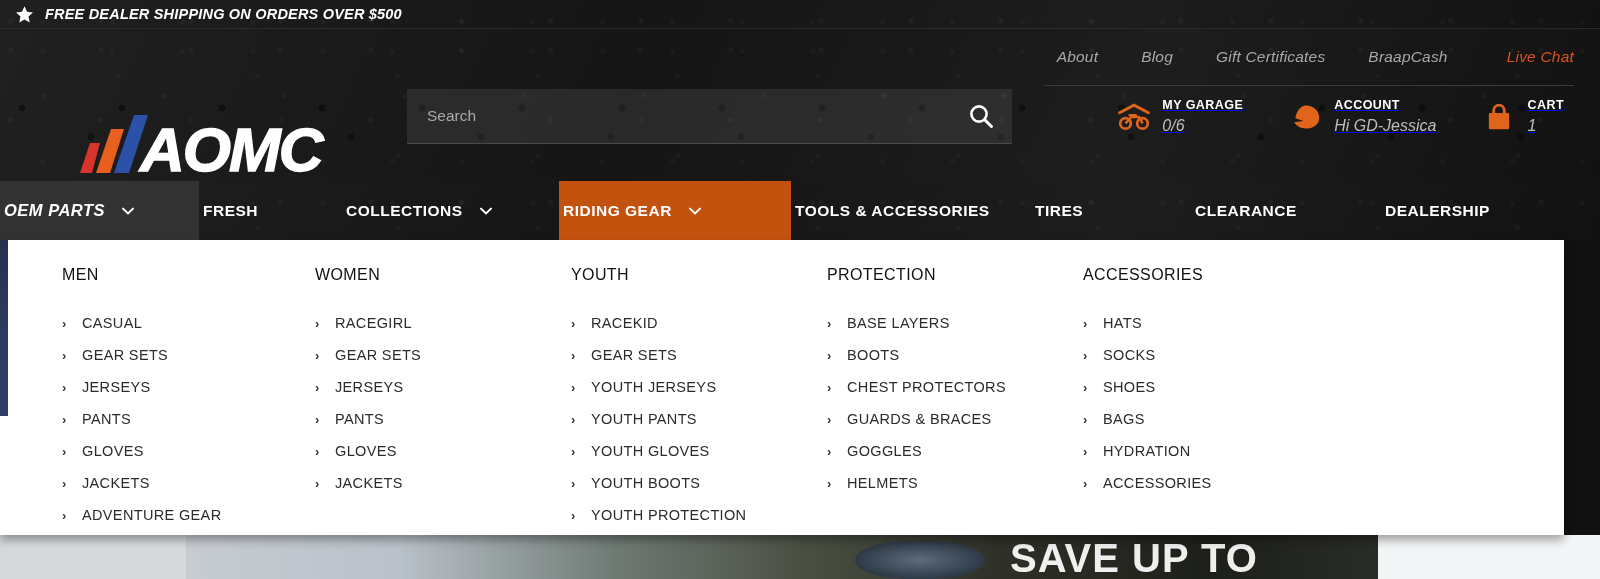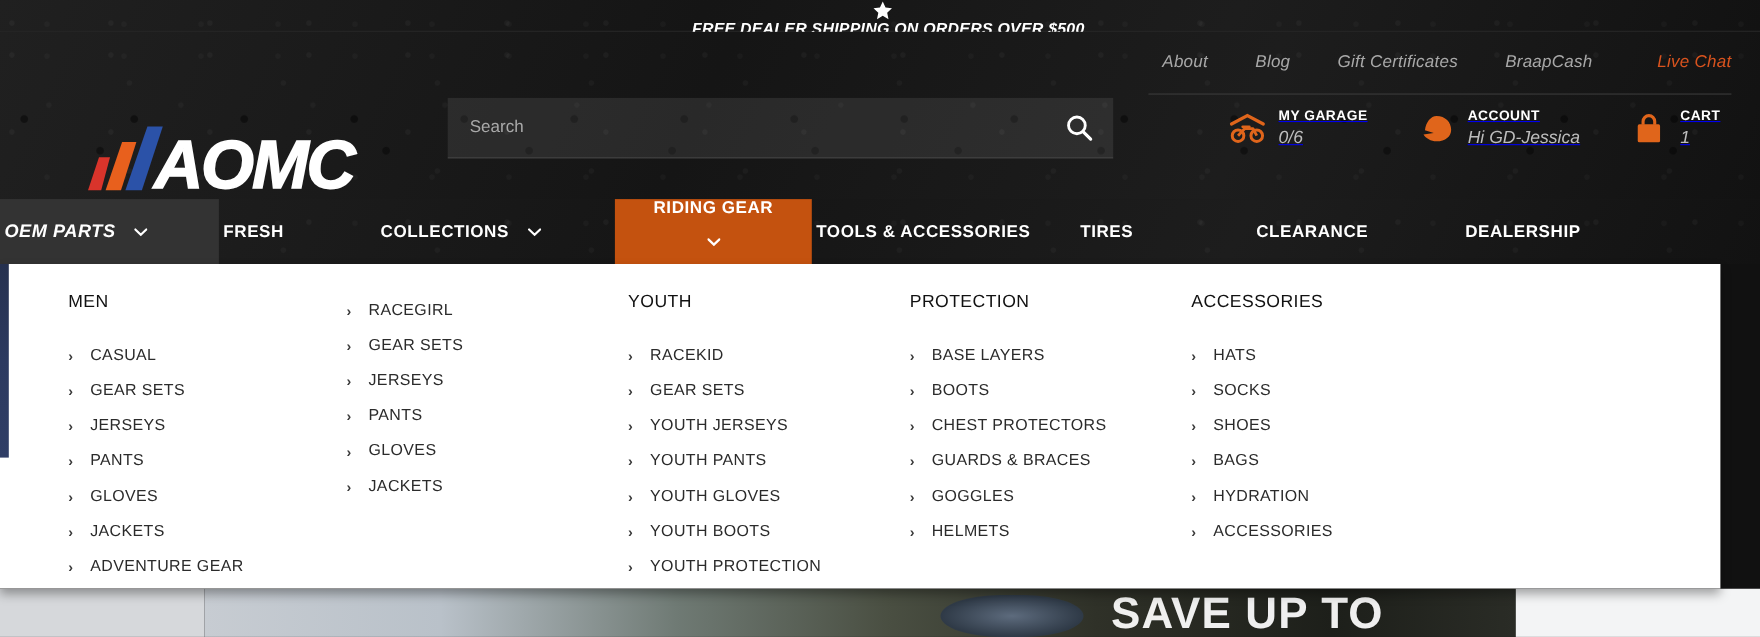--- a/index.html
+++ b/index.html
@@ -24,21 +24,20 @@
       radial-gradient(circle at 70% 90%, rgba(0,0,0,.4) 0 3px, transparent 4px),
       linear-gradient(115deg, #202020 0%, #151515 40%, #1d1d1d 70%, #121212 100%);
     background-size: 90px 70px, 120px 95px, 70px 110px, 140px 80px, 100px 90px, 130px 120px, 100% 100%;
   }
 
   
   .announce {
     position: absolute; left: 0; top: 0; width: 1600px; height: 29px;
     display: flex; align-items: center; padding-left: 15px;
     border-bottom: 1px solid #2b2b2b;
-    flex-direction: column;
   }
   .announce .star { width: 19px; height: 19px; margin-right: 11px; flex: none; display:block; }
   .announce .txt {
     color: #ffffff; font-size: 14.5px; font-weight: bold; font-style: italic;
     letter-spacing: .2px; white-space: nowrap;
   }
 
   
   .header {
     position: absolute; left: 0; top: 29px; width: 1600px; height: 152px;
@@ -110,21 +109,21 @@
   }
   .navitem {
     display: flex; align-items: center; gap: 17px;
     color: #ffffff; font-size: 15.5px; font-weight: bold; letter-spacing: .5px;
     white-space: nowrap; cursor: pointer; position: relative;
     padding: 0 4px;
   }
   .navitem.oem { width: 199px; background: #333333; font-style: italic; font-size: 16.5px; }
   .navitem.fresh { width: 143px; }
   .navitem.collections { width: 217px; }
-  .navitem.riding { width: 179px; background: #c4520f; flex-direction: column; }
+  .navitem.riding { width: 232px; background: #c4520f; }
   .navitem.tools { width: 240px; }
   .navitem.tires { width: 160px; }
   .navitem.clearance { width: 190px; }
   .navitem.dealership { flex: 1; }
   .chev { width: 12px; height: 8px; display: block; flex: none; }
 
   
   .mega {
     position: absolute; left: 0; top: 240px; width: 1564px; height: 295px;
     background: #ffffff;
@@ -349,20 +348,21 @@
           <span class="arr">›</span>
           <span>JACKETS</span>
         </a>
       <a class="mlink" href="#">
           <span class="arr">›</span>
           <span>ADVENTURE GEAR</span>
         </a>
     </div>
 
     <div class="megacol c2">
+      <div class="colhead">WOMEN</div>
       <a class="mlink" href="#">
           <span class="arr">›</span>
           <span>RACEGIRL</span>
         </a>
       <a class="mlink" href="#">
           <span class="arr">›</span>
           <span>GEAR SETS</span>
         </a>
       <a class="mlink" href="#">
           <span class="arr">›</span>

